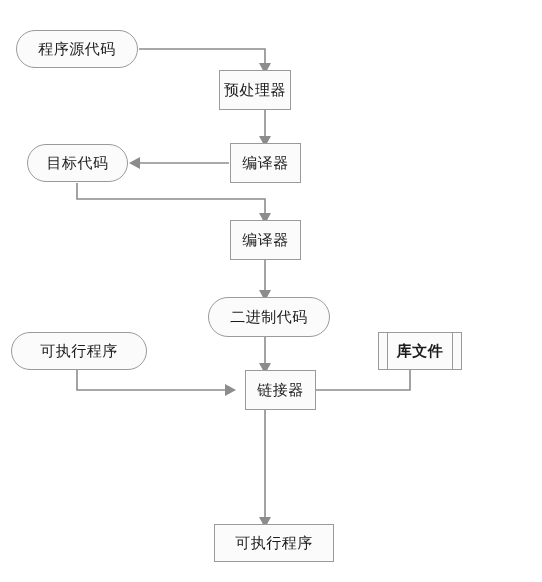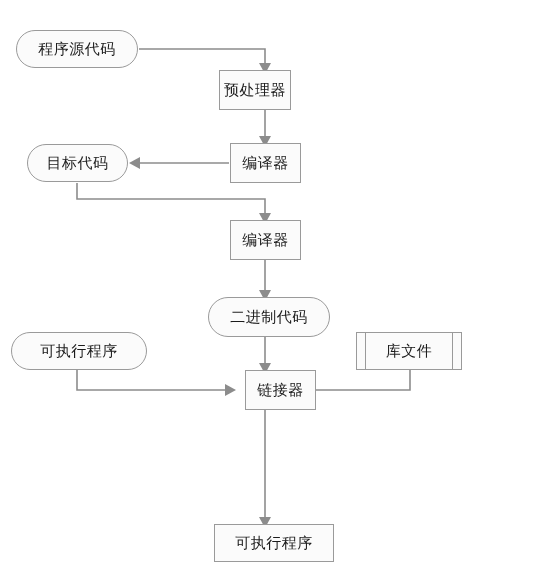--- a/index.html
+++ b/index.html
@@ -142,21 +142,21 @@
   </div>
 
   <div class="node stadium" style="left:208px; top:297px; width:122px; height:40px;">
     <span class="label">二进制代码</span>
   </div>
 
   <div class="node stadium" style="left:11px; top:332px; width:136px; height:38px;">
     <span class="label">可执行程序</span>
   </div>
 
-  <div class="node predefined" style="left:356px; top:332px; width:106px; height:38px;">
+  <div class="node predefined" style="left:378px; top:332px; width:84px; height:38px;font-weight:bold;">
     <span class="bar left"></span>
     <span class="bar right"></span>
     <span class="label">库文件</span>
   </div>
 
   <div class="node process" style="left:245px; top:370px; width:71px; height:40px;">
     <span class="label">链接器</span>
   </div>
 
   <div class="node process" style="left:214px; top:524px; width:120px; height:38px;">

